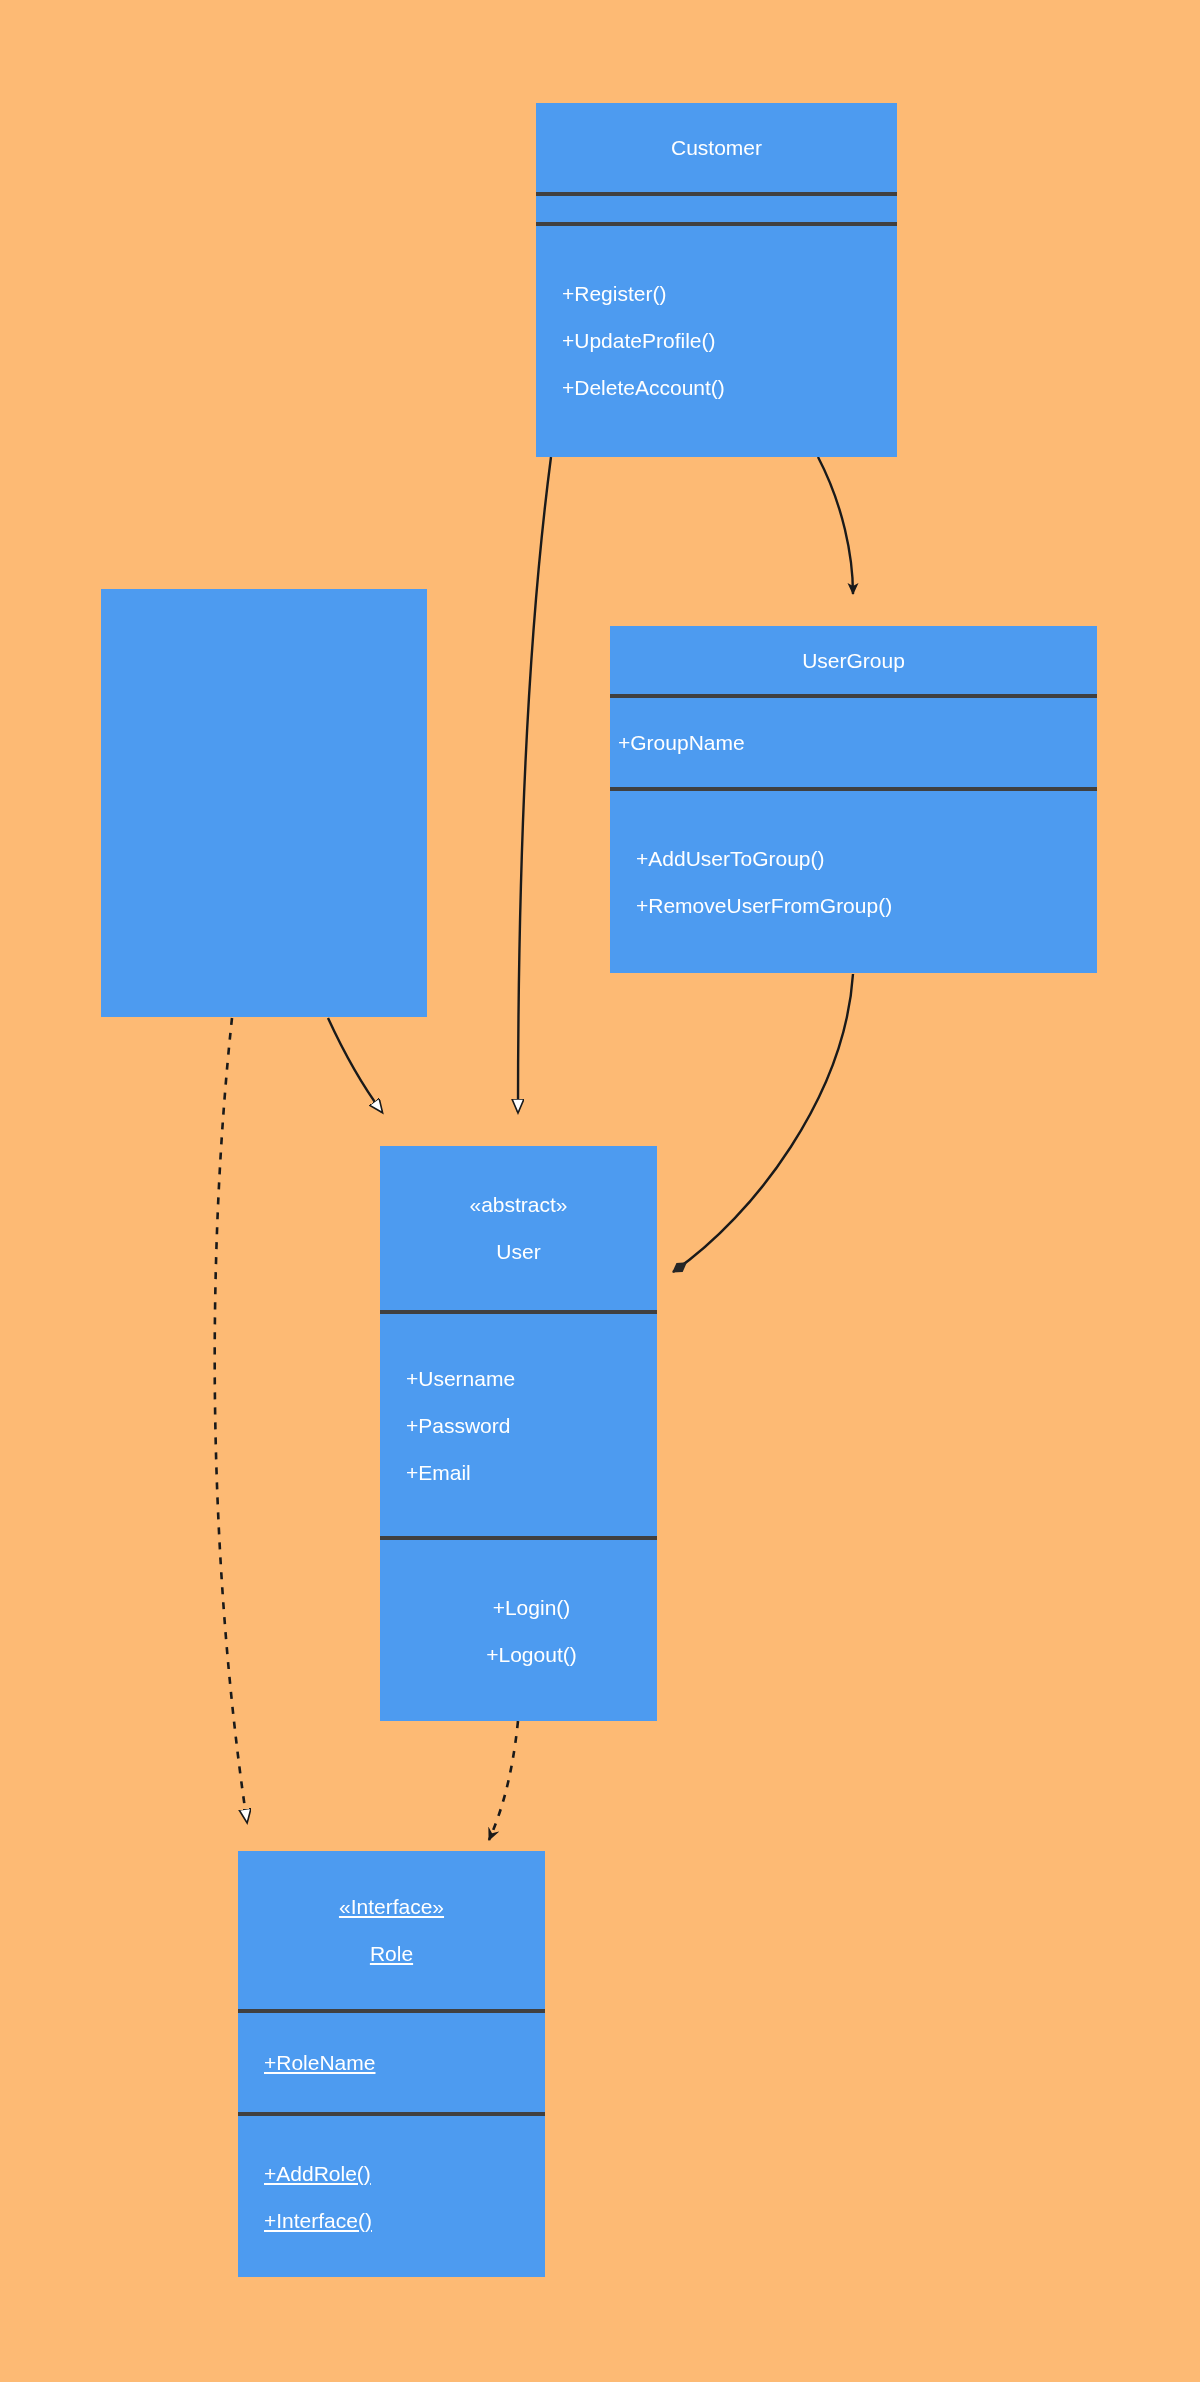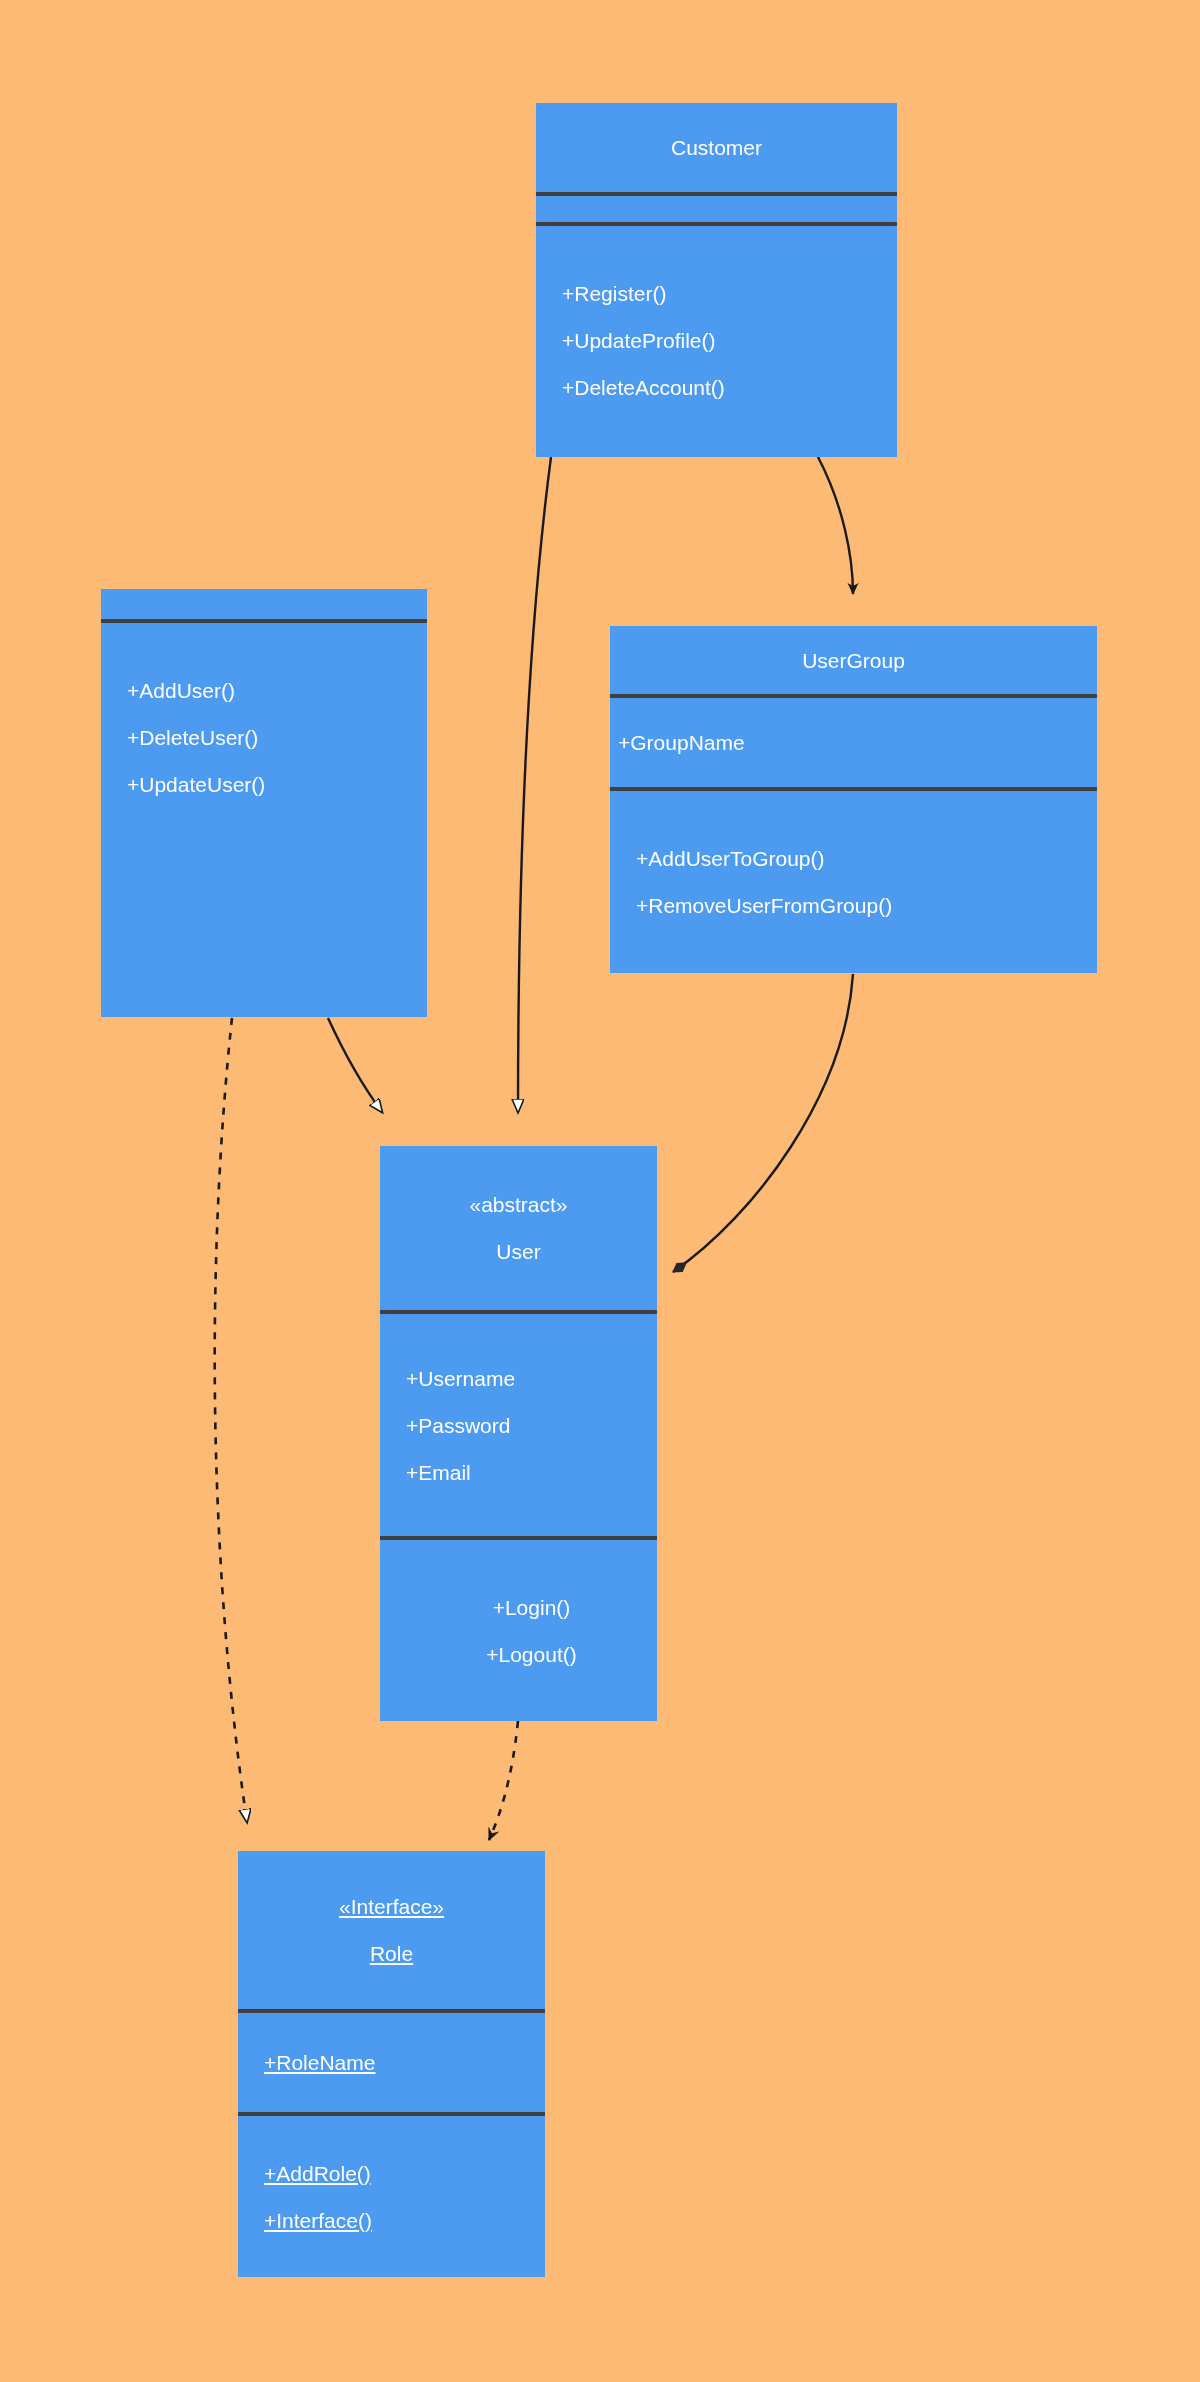--- a/index.html
+++ b/index.html
@@ -113,25 +113,20 @@
     <div class="compartment empty-compartment"></div>
     <div class="compartment members" style="height:233px;">
       <span class="member">+Register()</span>
       <span class="member">+UpdateProfile()</span>
       <span class="member">+DeleteAccount()</span>
     </div>
   </div>
 
   <div class="uml-class" style="left:101px; top:589px; width:326px; height:428px;">
     <div class="compartment empty-compartment"></div>
-    <div class="compartment members" style="height:233px;">
-      <span class="member">+AddUser()</span>
-      <span class="member">+DeleteUser()</span>
-      <span class="member">+UpdateUser()</span>
-    </div>
   </div>
 
   <div class="uml-class" style="left:610px; top:626px; width:487px; height:347px;">
     <div class="compartment head" style="height:68px;">
       <span class="classname">UserGroup</span>
     </div>
     <div class="compartment members" style="height:93px;padding-left:8px;">
       <span class="member">+GroupName</span>
     </div>
     <div class="compartment members" style="height:186px;">

